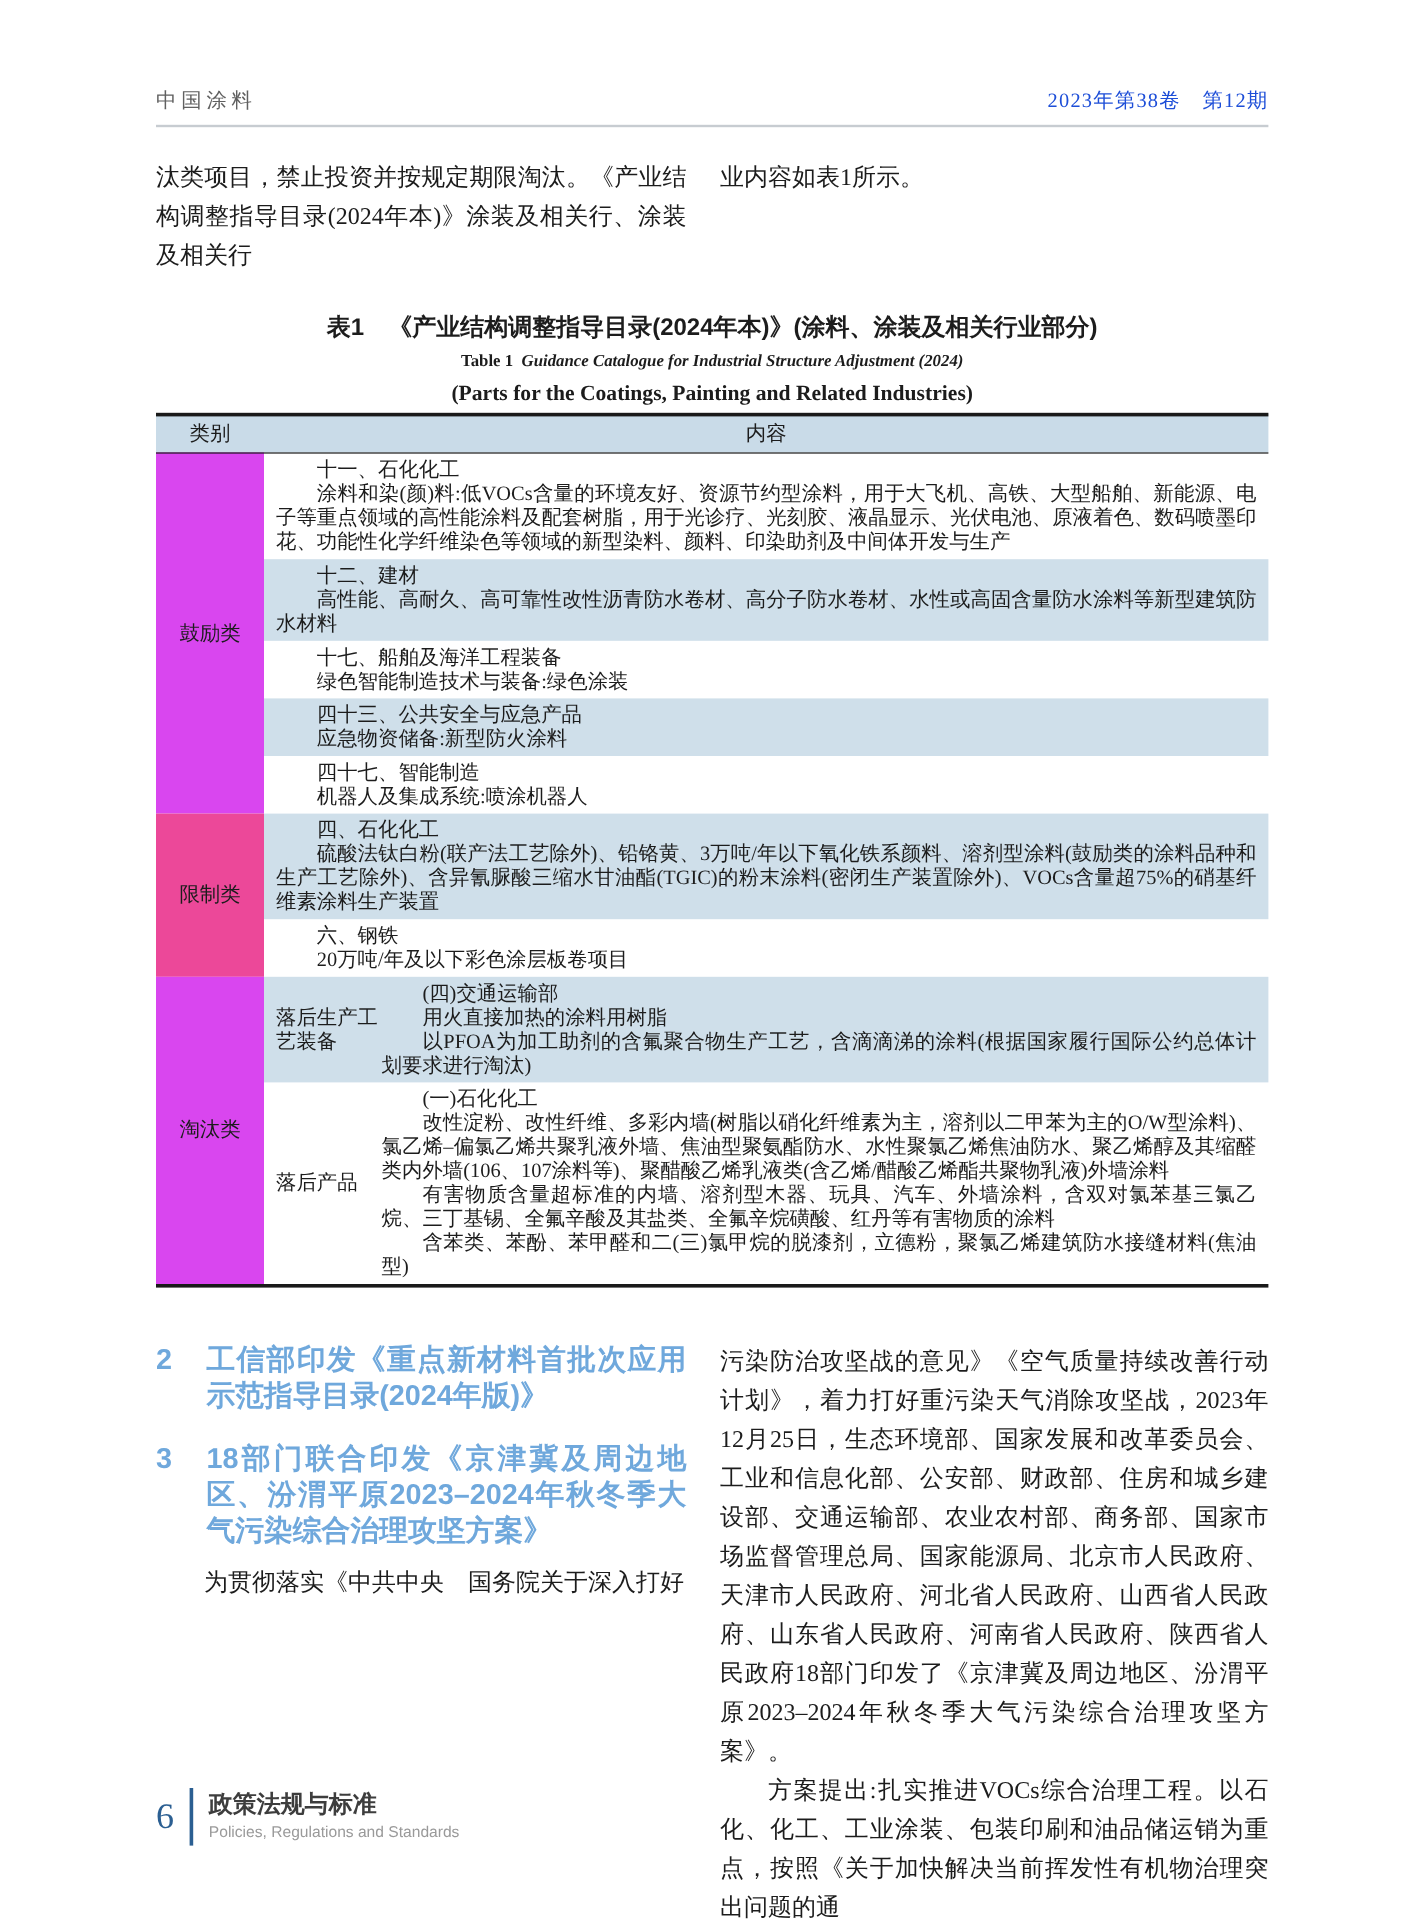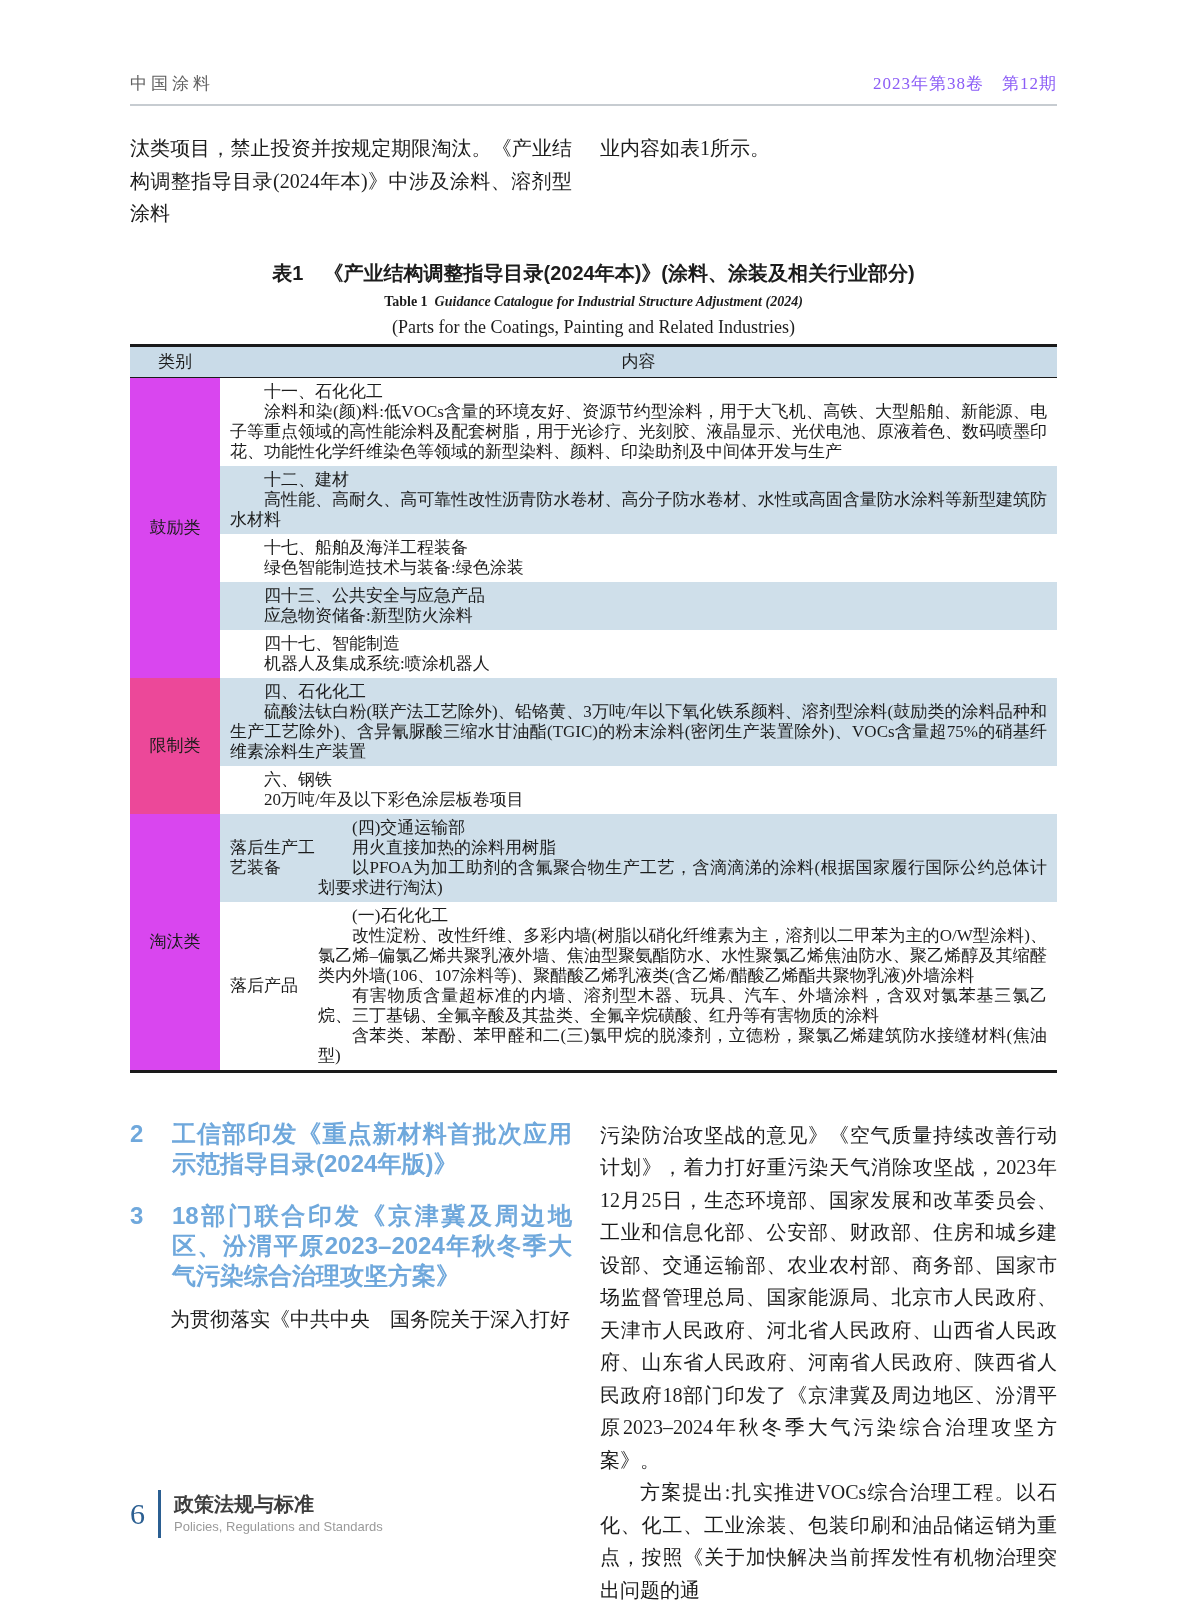--- a/index.html
+++ b/index.html
@@ -6,34 +6,34 @@
   .page{
     width:1187px;height:1600px;background:#ffffff;position:relative;
     box-sizing:border-box;padding:72px 130px 0 130px;overflow:hidden;
     font-family:"Liberation Serif","DejaVu Serif",serif;color:#1c1c1c;
     margin:0 auto;
   }
   
   .running-head{display:flex;justify-content:space-between;align-items:flex-end;
     font-size:17px;padding-bottom:9px;border-bottom:2px solid #c7ccd1;}
   .journal{letter-spacing:4px;color:#606060;}
-  .issue{color:#8b5cf6;letter-spacing:1px;}
+  .issue{color:#1d4ed8;letter-spacing:1px;}
   
   .cols{display:flex;gap:28px;}
   .col-left{width:442px;flex:none;}
   .col-right{width:457px;flex:none;}
   .body-p{font-size:20px;line-height:32.5px;text-align:justify;margin:0;text-indent:2em;}
   .no-indent{text-indent:0;}
   .intro{margin-top:26px;}
   
   .tbl-caption{margin-top:30px;text-align:center;}
   .cap-zh{font-family:"Liberation Sans","DejaVu Sans",sans-serif;font-weight:700;font-size:20px;line-height:26px;}
   .cap-en{font-weight:700;font-size:14px;line-height:25px;margin-top:3px;}
   .cap-en i{font-style:italic;}
-  .cap-en2{font-weight:400;font-size:18px;line-height:23px;margin-top:2px;}
+  .cap-en2{font-weight:700;font-size:18px;line-height:23px;margin-top:2px;}
   
   .tbl{width:100%;border-collapse:collapse;margin-top:5px;font-size:17px;line-height:20px;
     border-top:3px solid #1a1a1a;border-bottom:3px solid #1a1a1a;}
   .tbl thead th{background:#c9dbe8;font-weight:400;padding:5px 4px;font-size:17px;
     border-bottom:1.5px solid #1a1a1a;margin-left:36px;}
   .tbl td{vertical-align:middle;padding:4px 10px;}
   td.cat{width:86px;text-align:center;background:#d946ef;padding:4px 2px;}
   td.cat-blue{background:#ec4899;}
   tr.r-blue td.ct{background:#cfdfea;}
   .ct p{margin:0;text-indent:2em;text-align:justify;}
@@ -60,21 +60,21 @@
 <body>
 
 <div class="page">
 
   <div class="running-head">
     <span class="journal">中国涂料</span>
     <span class="issue">2023年第38卷　第12期</span>
   </div>
 
   <div class="cols intro">
-    <p class="body-p no-indent col-left">汰类项目，禁止投资并按规定期限淘汰。《产业结构调整指导目录(2024年本)》中涉及涂料、溶剂型涂料</p>
+    <p class="body-p no-indent col-left">汰类项目，禁止投资并按规定期限淘汰。《产业结构调整指导目录(2024年本)》涂装及相关行、涂装及相关行</p>
     <p class="body-p no-indent col-right">业内容如表1所示。</p>
   </div>
 
   <div class="tbl-caption">
     <div class="cap-zh">表1　《产业结构调整指导目录(2024年本)》(涂料、涂装及相关行业部分)</div>
     <div class="cap-en">
       <span>Table 1</span>&nbsp;&nbsp;<i>Guidance Catalogue for Industrial Structure Adjustment (2024)</i>
     </div>
     <div class="cap-en2">(Parts for the Coatings, Painting and Related Industries)</div>
   </div>

